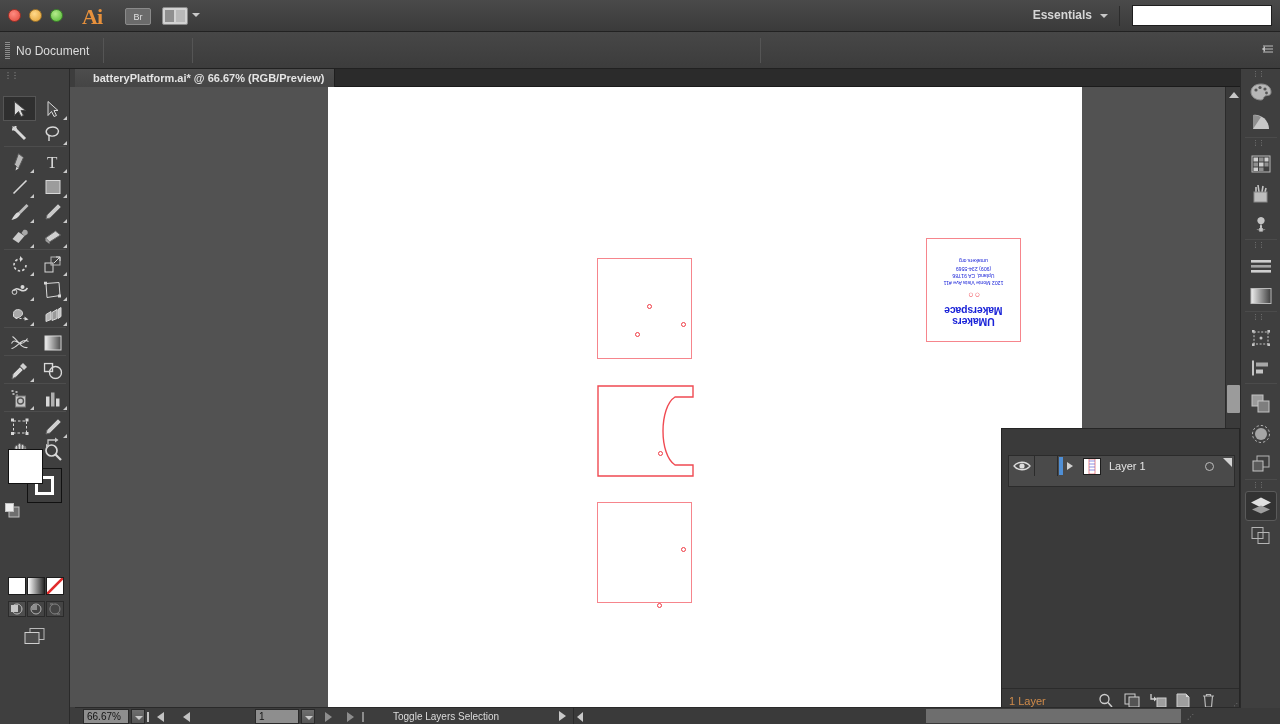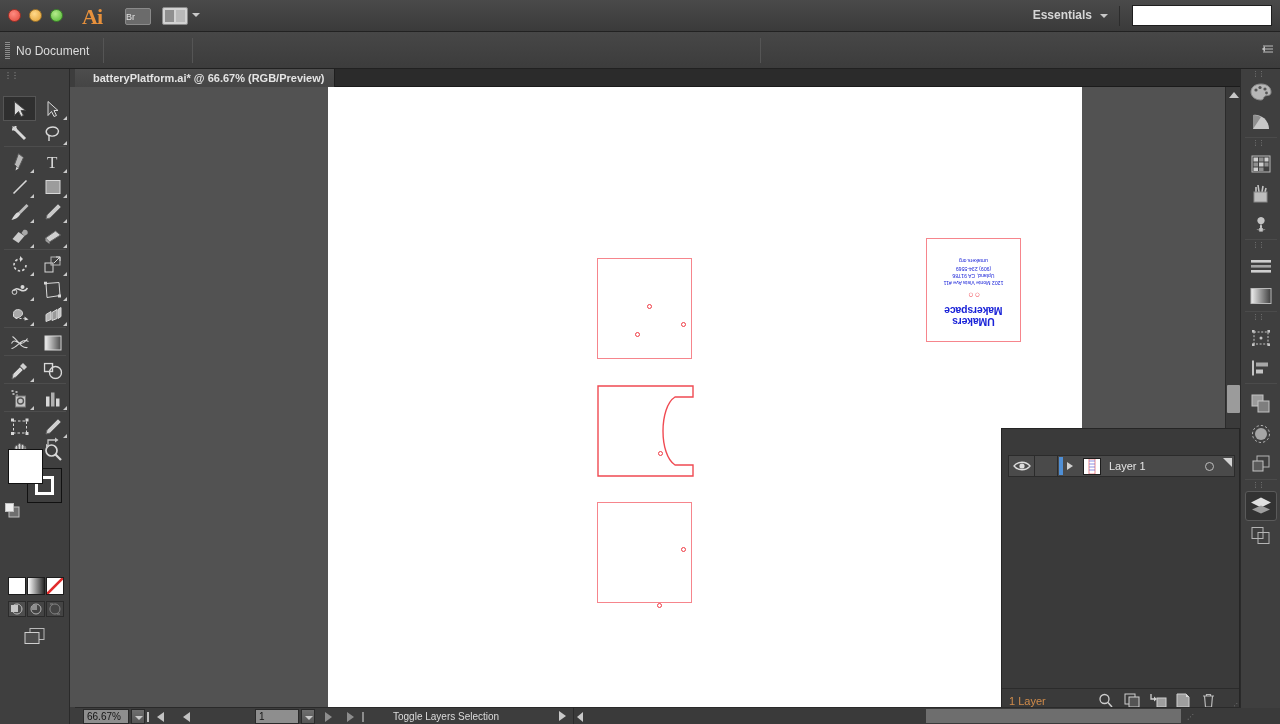--- a/index.html
+++ b/index.html
@@ -11,21 +11,21 @@
   #titlebar { position:absolute; left:0; top:0; width:1280px; height:32px;
     background:linear-gradient(#4a4a4a,#3a3a3a); border-bottom:1px solid #222; }
   .traffic { position:absolute; top:9px; width:13px; height:13px; border-radius:50%; }
   .traffic.red   { left:8px;  background:radial-gradient(circle at 40% 35%, #ff8b80, #e0483b); border:1px solid #a33026; }
   .traffic.amber { left:29px; background:radial-gradient(circle at 40% 35%, #ffd98a, #e2a033); border:1px solid #a3772a; }
   .traffic.green { left:50px; background:radial-gradient(circle at 40% 35%, #b6eb8c, #4fb531); border:1px solid #3c862a; }
   #ai-logo { position:absolute; left:82px; top:4px; font-size:22px; font-weight:bold;
     color:#e8913c; font-family:"Liberation Serif", serif; letter-spacing:-1px; }
   #br-btn { position:absolute; left:125px; top:8px; width:26px; height:17px;
     background:#6b6b6b; border:1px solid #8a8a8a; border-radius:2px; color:#e0e0e0;
-    font-size:9px; line-height:16px; }
+    font-size:9px; text-align:center; line-height:16px; }
   #arrange-btn { position:absolute; left:162px; top:7px; width:26px; height:18px;
     background:#d2d2d2; border:1px solid #8a8a8a; border-radius:2px; }
   #arrange-btn .half { position:absolute; top:2px; height:12px; background:#8f8f8f; }
   #arrange-btn .h1 { left:2px; width:9px; }
   #arrange-btn .h2 { left:13px; width:9px; background:#b9b9b9; }
   .caret-dn { width:0;height:0;border-left:4px solid transparent;border-right:4px solid transparent;
     border-top:4px solid #c9c9c9; display:inline-block; }
   #arrange-caret { position:absolute; left:192px; top:13px; }
   #essentials { position:absolute; right:188px; top:8px; font-size:12px; font-weight:bold; color:#d6d6d6;padding-left:10px; }
   #essentials-caret { position:absolute; right:172px; top:14px; }
@@ -131,21 +131,21 @@
   #layers { position:absolute; left:1001px; top:428px; width:239px; height:285px;
     background:#3a3a3a; border:1px solid #252525; }
   #layers-tabstrip { position:absolute; left:0; top:0; width:100%; height:21px;
     background:#2f2f2f; border-bottom:1px solid #242424; }
   .ptab { position:absolute; top:0; height:21px; line-height:21px; padding:0 11px;
     font-size:11px; color:#b4b4b4; }
   .ptab.active { background:#3a3a3a; color:#e9e9e9; font-weight:bold; }
   #ptab-fwd { position:absolute; right:32px; top:5px; color:#c5c5c5; font-size:10px; letter-spacing:-1px; }
   #ptab-menu { position:absolute; right:6px; top:4px; width:17px; height:12px; }
   #layers-list { position:absolute; left:6px; top:26px; width:227px; height:661px; }
-  #layerrow { position:absolute; left:0; top:0; width:227px; height:22px;
+  #layerrow { position:absolute; left:0; top:0; width:227px; height:32px;
     background:#4a4a4a; border:1px solid #2b2b2b; }
   #layerrow .cell-eye { position:absolute; left:0; top:0; width:26px; height:20px;
     border-right:1px solid #2b2b2b; }
   #layerrow .cell-lock { position:absolute; left:27px; top:0; width:22px; height:20px;
     border-right:1px solid #2b2b2b; }
   #layer-colorbar { position:absolute; left:50px; top:1px; width:4px; height:18px; background:#4f8fd6; }
   #layer-disc { position:absolute; left:58px; top:6px; width:0;height:0;
     border-top:4px solid transparent;border-bottom:4px solid #0000; border-left:6px solid #d0d0d0;
     border-bottom-width:4px; border-bottom-color:transparent; }
   #layer-thumb { position:absolute; left:74px; top:2px; width:18px; height:17px;

